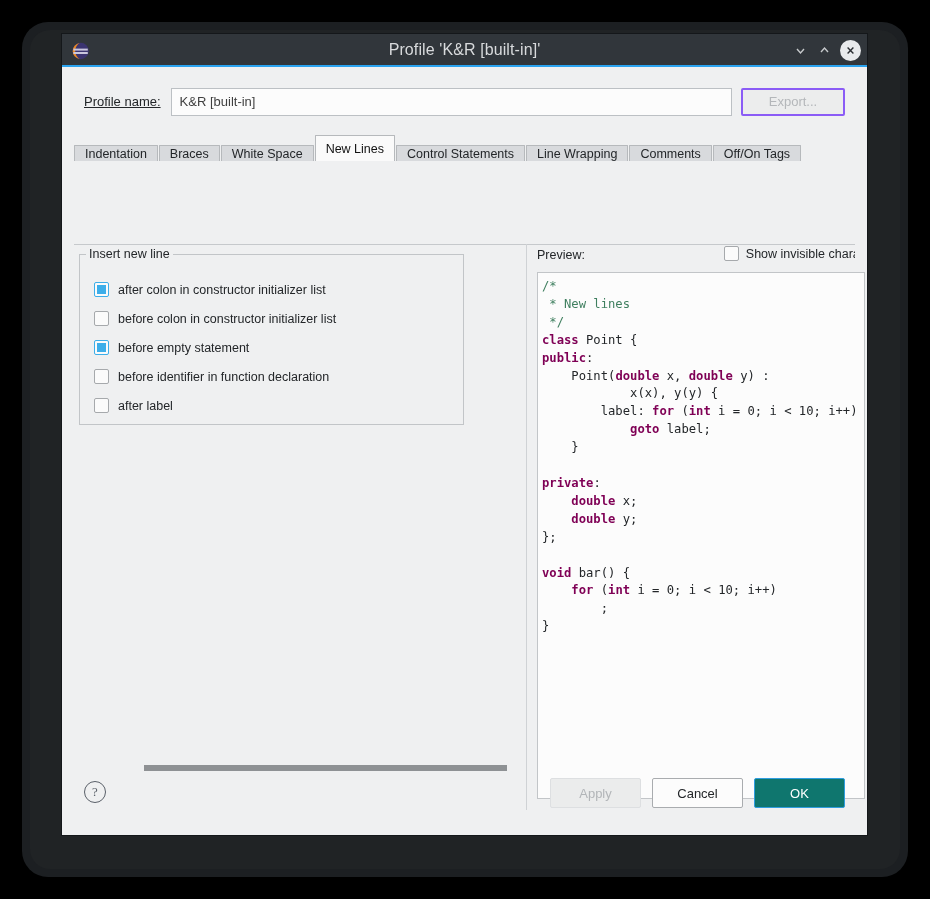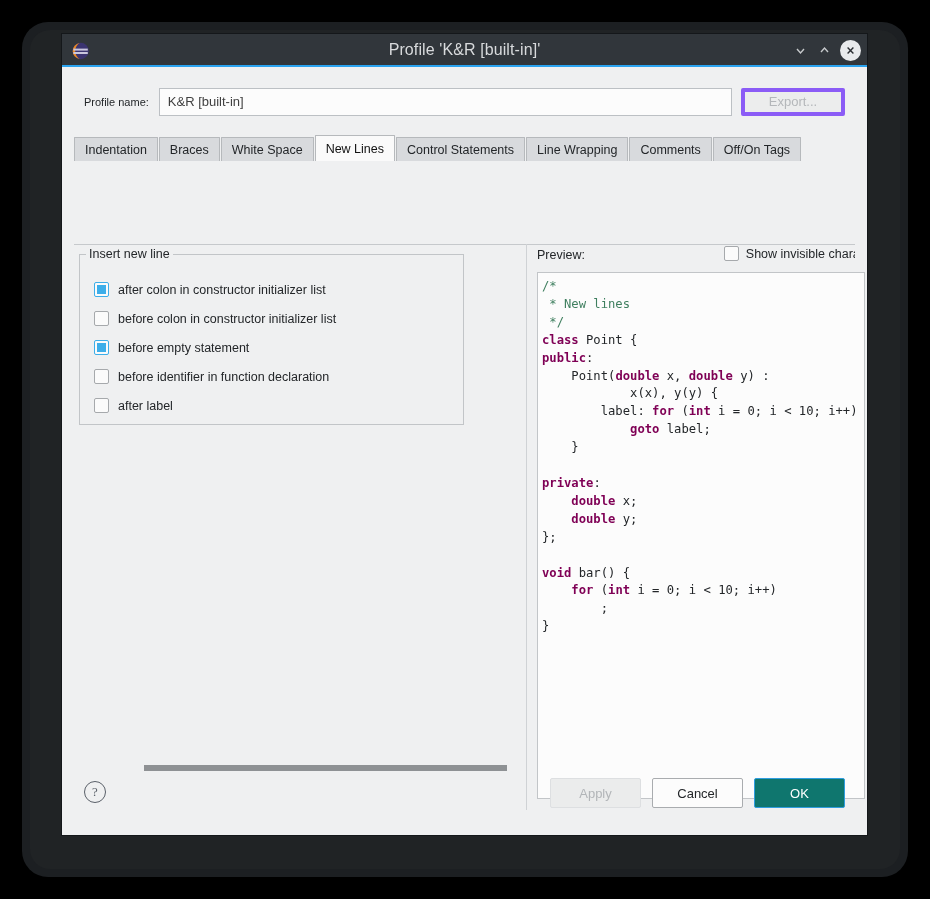--- a/index.html
+++ b/index.html
@@ -89,58 +89,59 @@
     padding: 0;
   }
 
   .profile-row {
     display: flex;
     align-items: center;
     padding: 17px 22px 0 22px;
     height: 52px;
   }
   .profile-label {
-    font-size: 11px;
+    font-size: 13px;
     color: #232629;
     margin-right: 10px;
     white-space: nowrap;
+    text-decoration: underline;
   }
   .profile-input {
     flex: 1;
     height: 28px;
     border: 1px solid #bcc0c4;
     background: #fcfcfc;
     font-family: "Liberation Sans", sans-serif;
     font-size: 13px;
     color: #404040;
     padding: 0 8px;
     outline: none;
   }
   .export-btn {
     margin-left: 9px;
     width: 104px; height: 28px;
-    border: 4px solid #8b5cf6;
+    border: 2px solid #8b5cf6;
     background: #eceded;
     color: #b4b7ba;
     font-size: 13px;
     font-family: "Liberation Sans", sans-serif;
     border-radius: 2px;
   }
 
   
   .tabs {
     position: relative;
     display: flex;
     align-items: flex-end;
     margin: 16px 0 0 12px;
     height: 26px;
     padding-left: 0;
   }
   .tab {
-    height: 24px;
+    height: 16px;
     padding: 0 10px;
     font-size: 12.5px;
     color: #232629;
     background: #d8dadd;
     border: 1px solid #b6b9bc;
     border-bottom: none;
     display: flex; align-items: center;
     margin-right: 1px;
     cursor: pointer;
     border-radius: 1px 1px 0 0;

